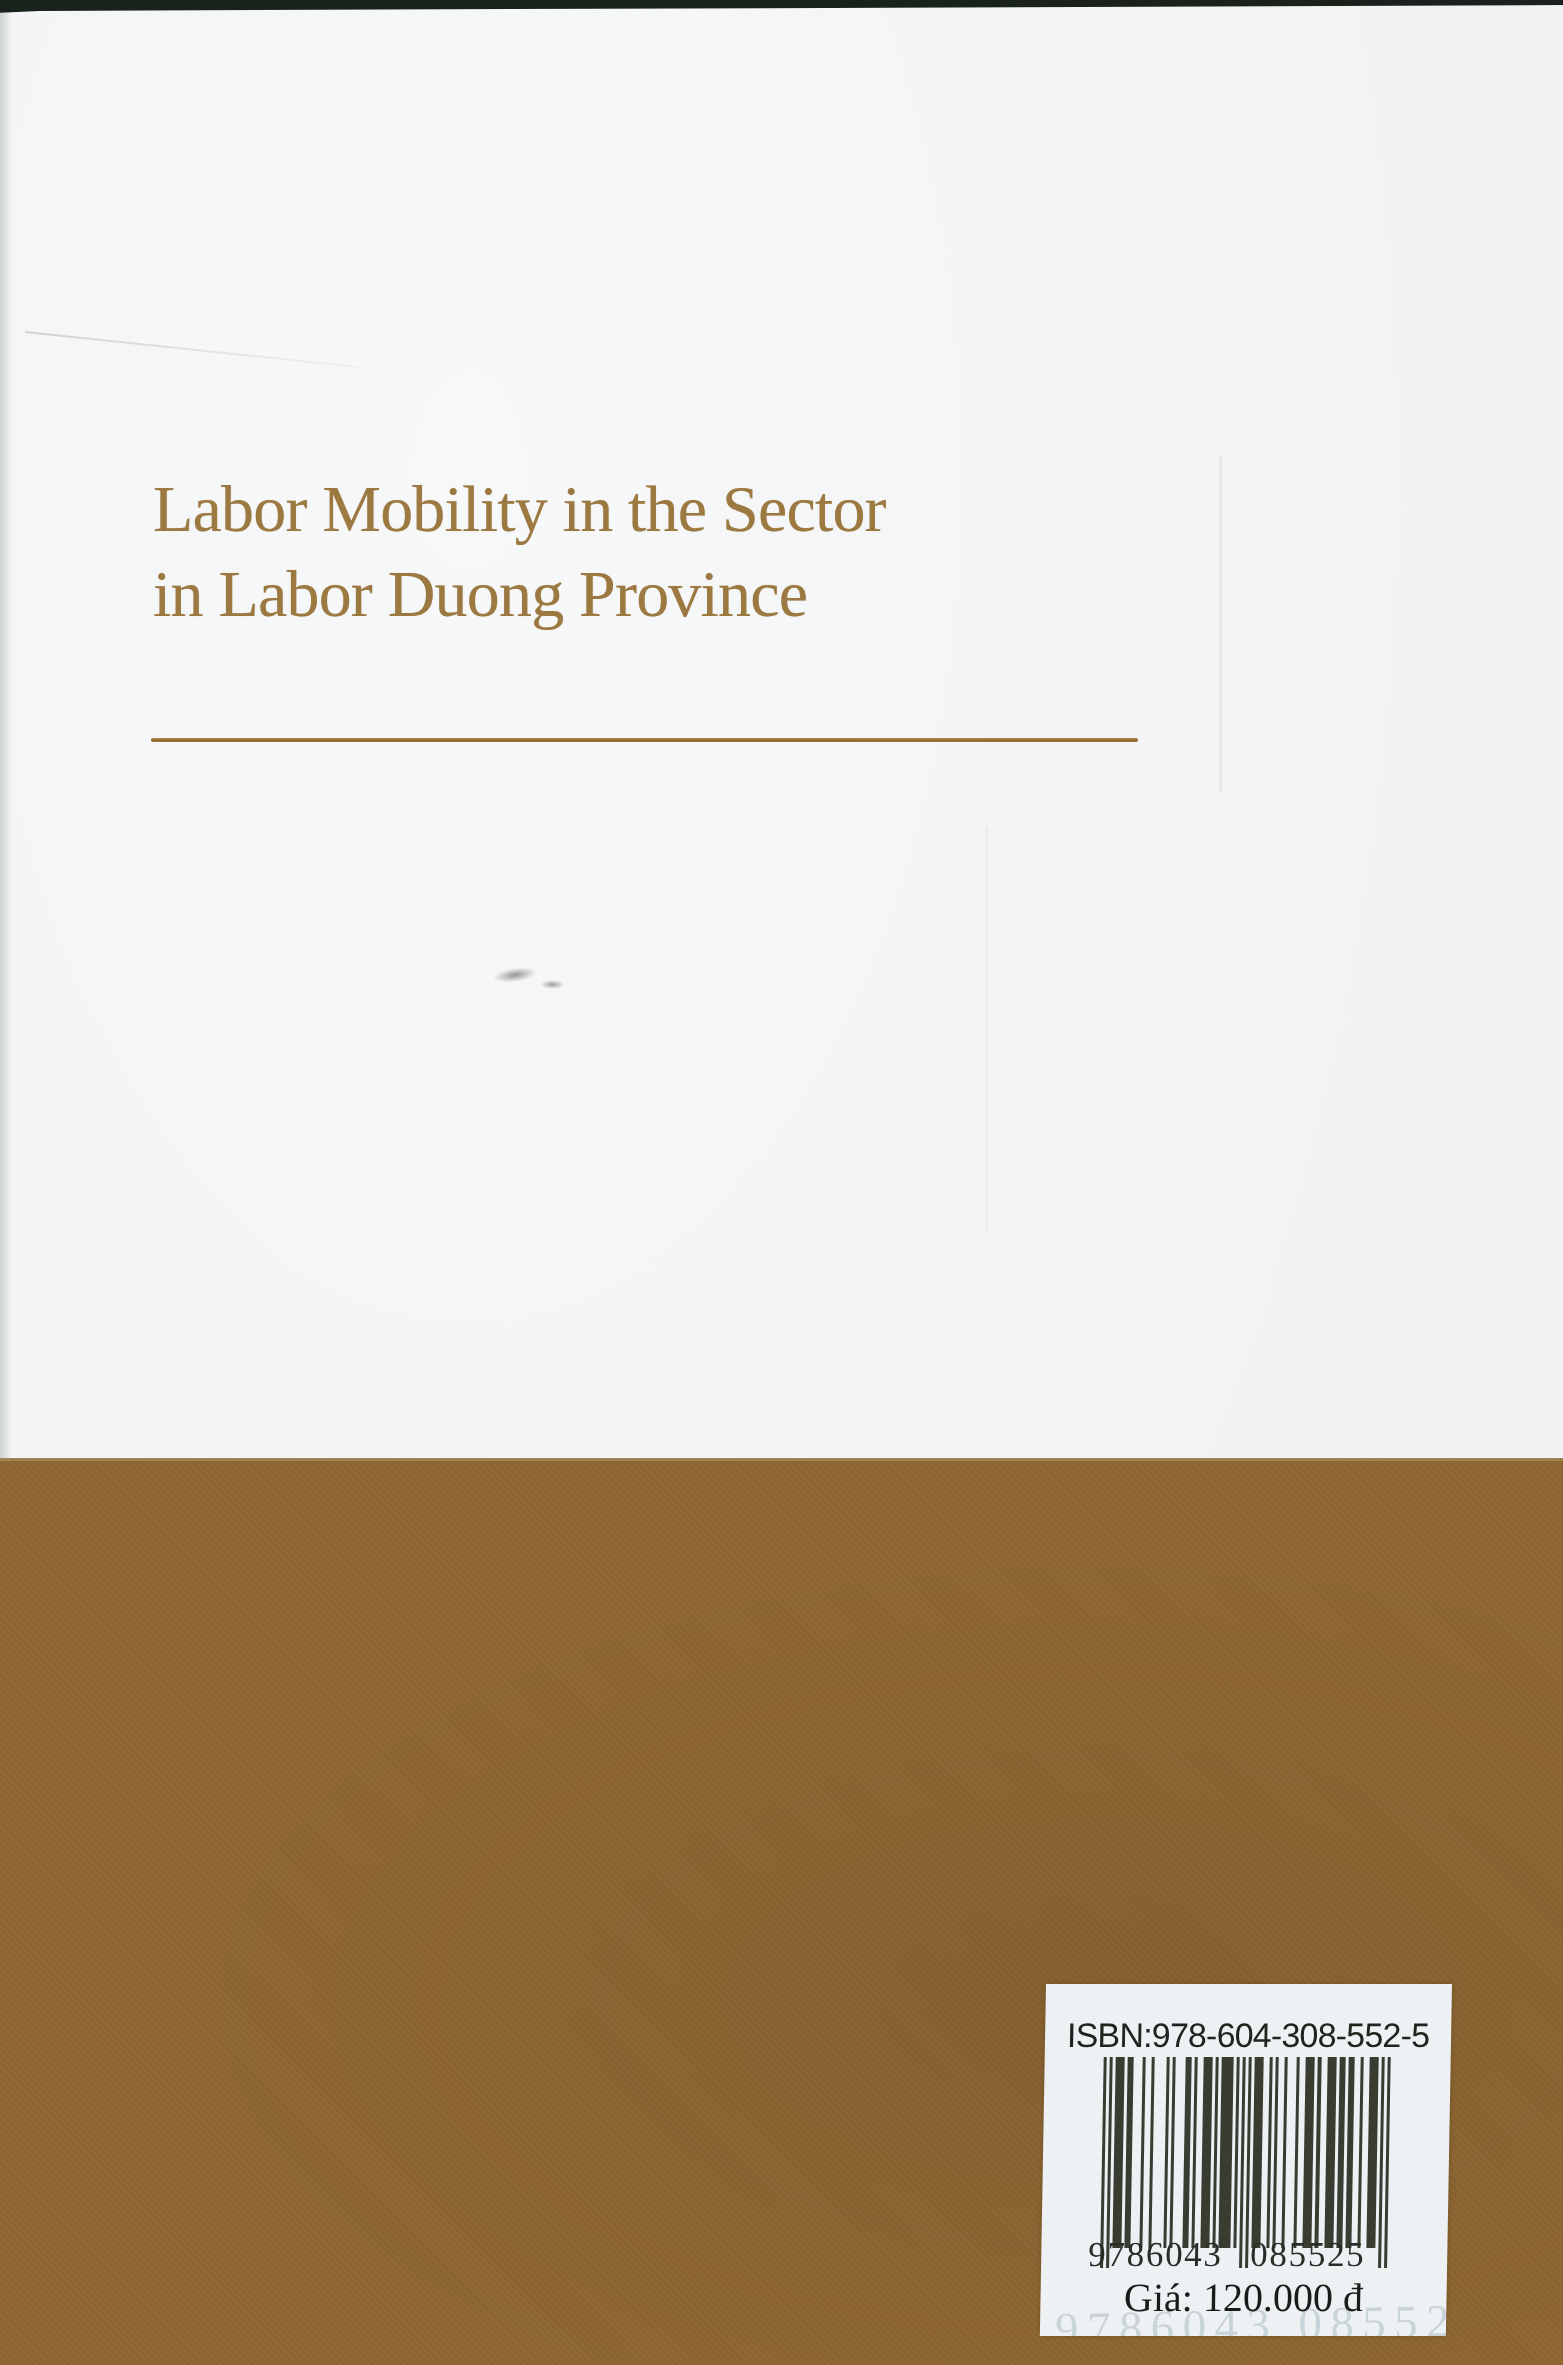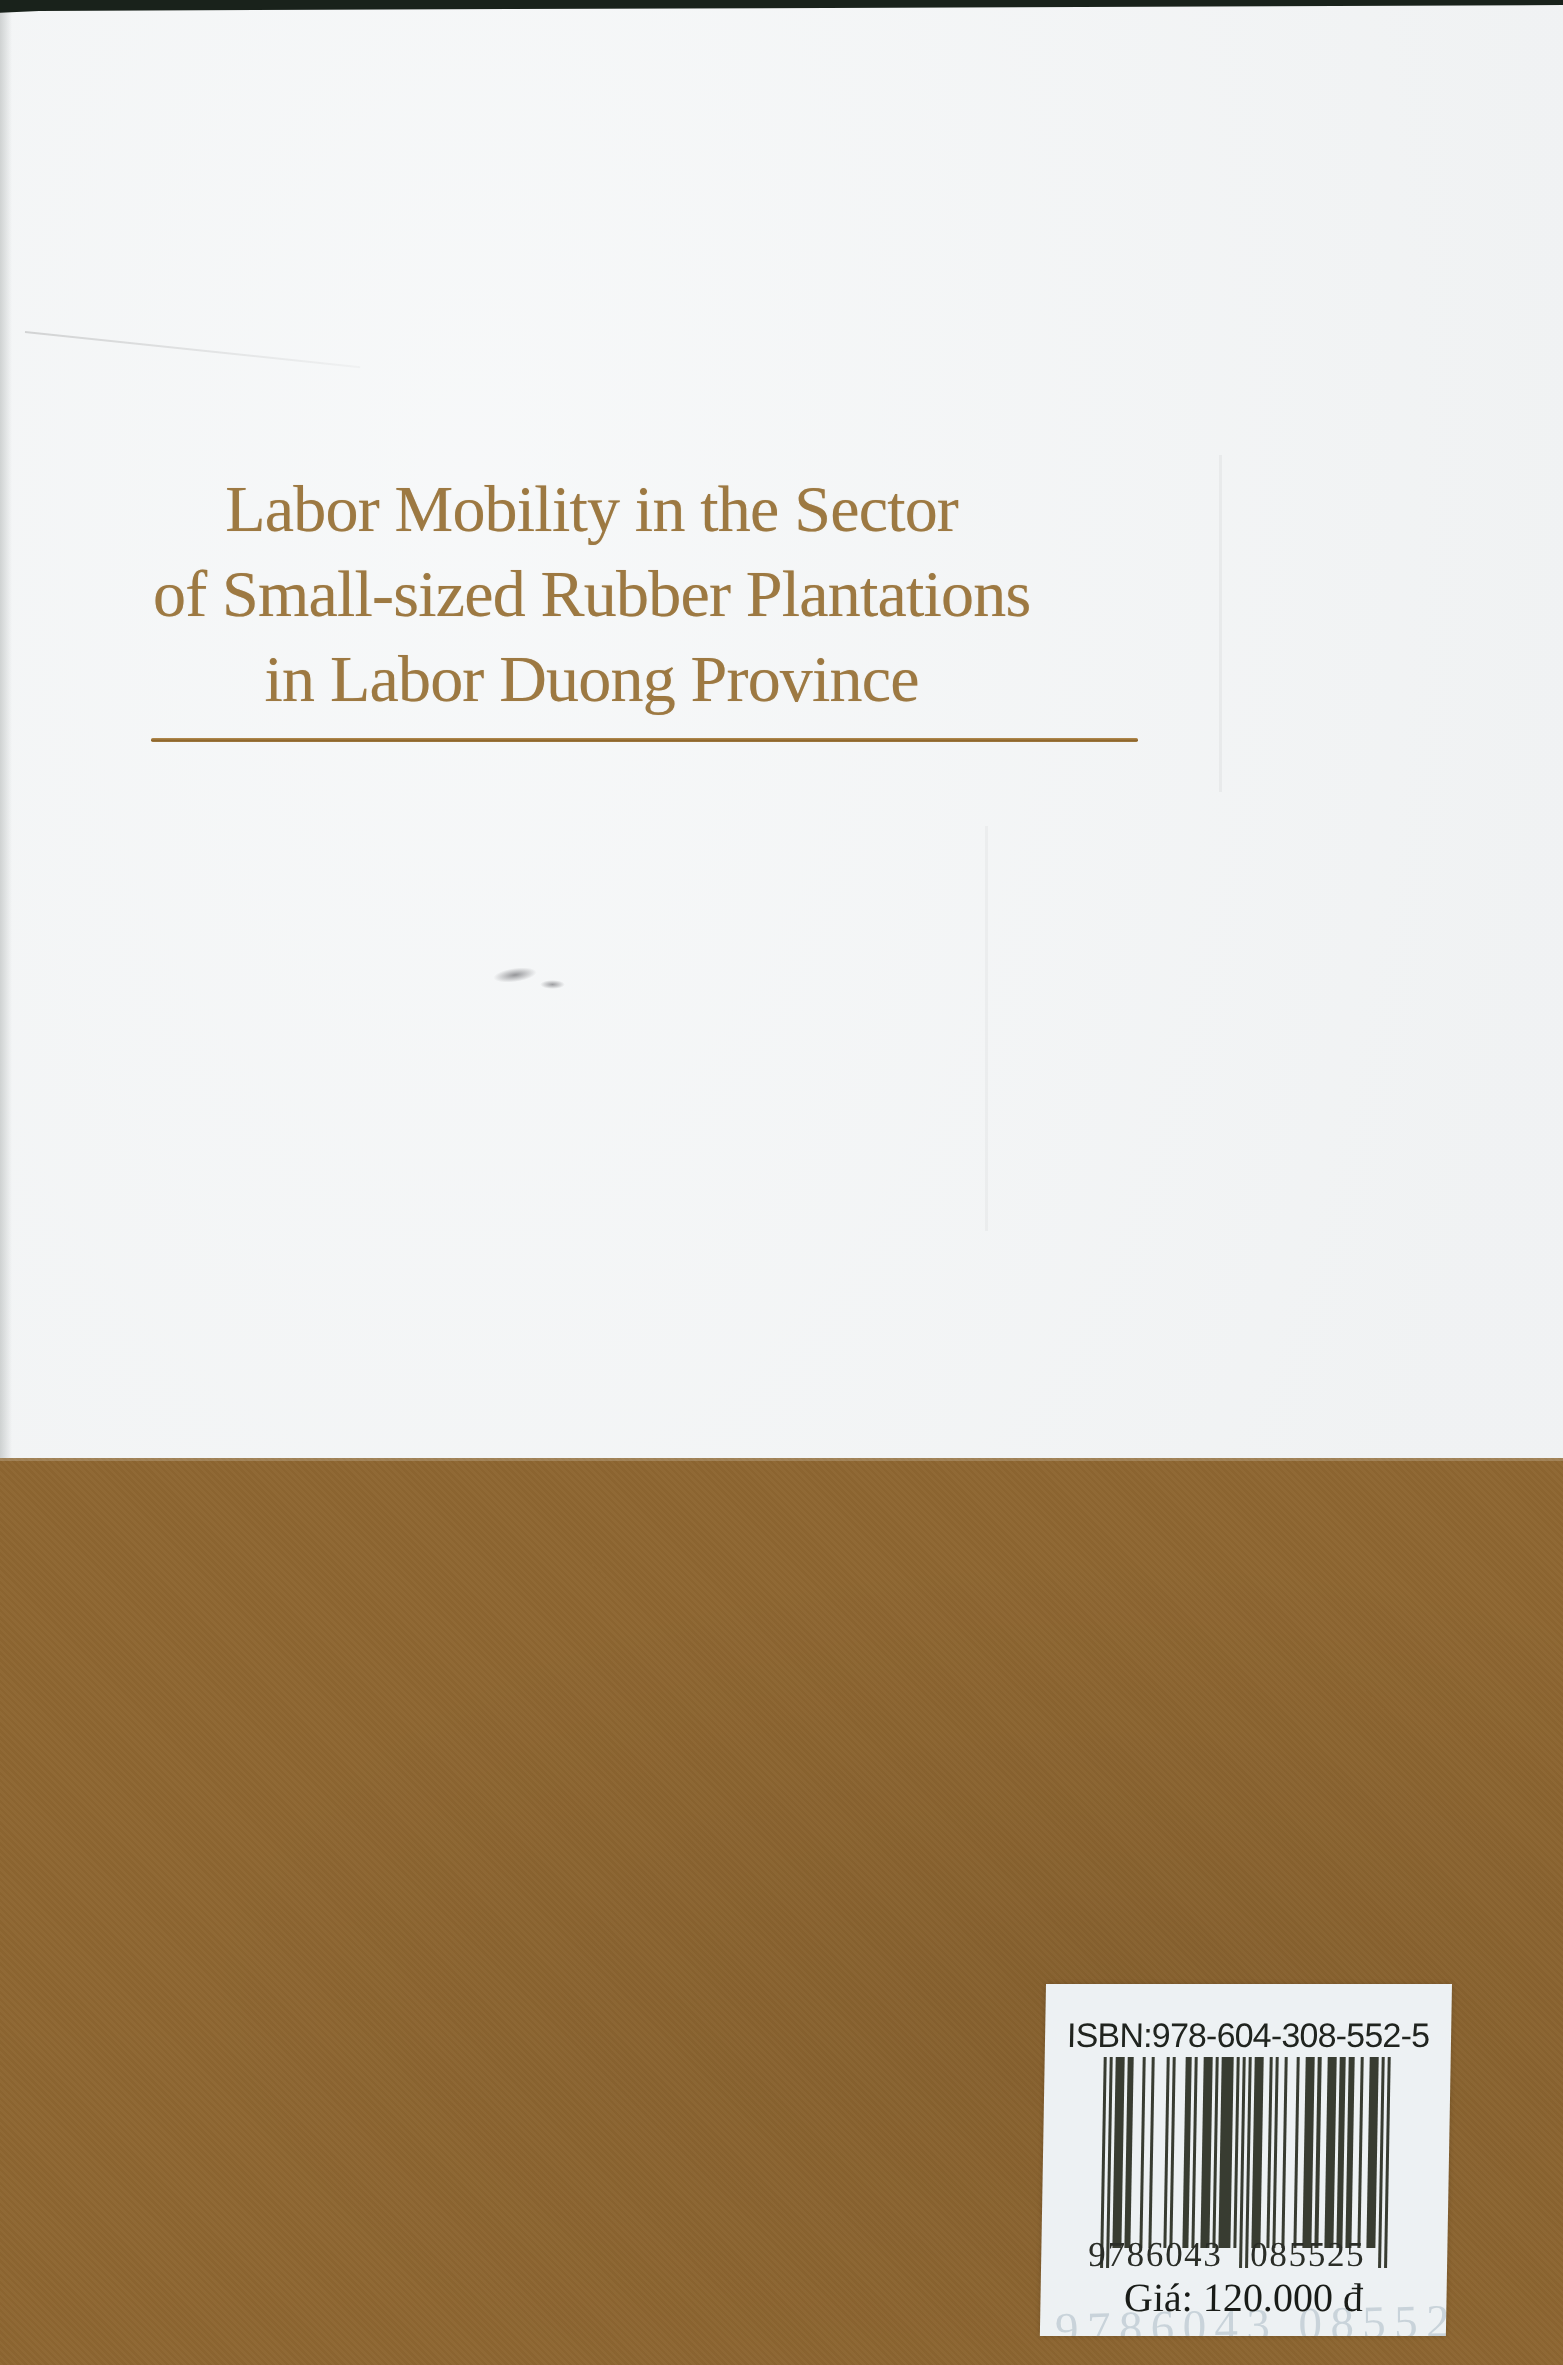--- a/index.html
+++ b/index.html
@@ -27,21 +27,21 @@
     position:absolute;inset:0;
     background:radial-gradient(ellipse at 30% 20%, rgba(255,255,255,0.25), rgba(0,0,0,0.015) 70%);
     pointer-events:none;z-index:1;
   }
   
   .title-block{
     position:absolute;left:153px;top:466px;
     font-size:66px;line-height:85px;letter-spacing:-0.8px;
     color:var(--title,#9d7942);
     text-shadow:0 0 0.8px rgba(150,115,60,0.45);
-    z-index:2;white-space:nowrap;text-align:center;
+    z-index:2;white-space:nowrap;
   }
   .title-rule{
     position:absolute;left:151px;top:738px;width:987px;height:4.2px;
     background:linear-gradient(180deg,#b48c50 0%,#8a6228 70%,#a6824a 100%);
     border-radius:1.7px;z-index:2;
   }
   
   .crease-1{
     position:absolute;left:25px;top:331px;width:337px;height:1.7px;
     background:linear-gradient(90deg,rgba(120,120,120,0.28),rgba(120,120,120,0.05));
@@ -123,21 +123,20 @@
 <body>
 
 <div class="cover" style="--page: #f4f6f7; --brown: #8e6631; --title: #9d7942; --strip: #19221b; --label: #edf1f3; --bars: #383c31;">
 
   <div class="top-strip"></div>
   <div class="edge-shade"></div>
   <div class="page-sheen"></div>
 
   <div class="title-block">
     <div class="title-line">Labor Mobility in the Sector</div>
-    <div class="title-line">of Small-sized Rubber Plantations</div>
     <div class="title-line">in Labor Duong Province</div>
   </div>
   <div class="title-rule"></div>
 
   <div class="crease-1"></div>
   <div class="crease-2"></div>
   <div class="crease-3"></div>
   <div class="smudge-1"></div>
   <div class="smudge-2"></div>
 

